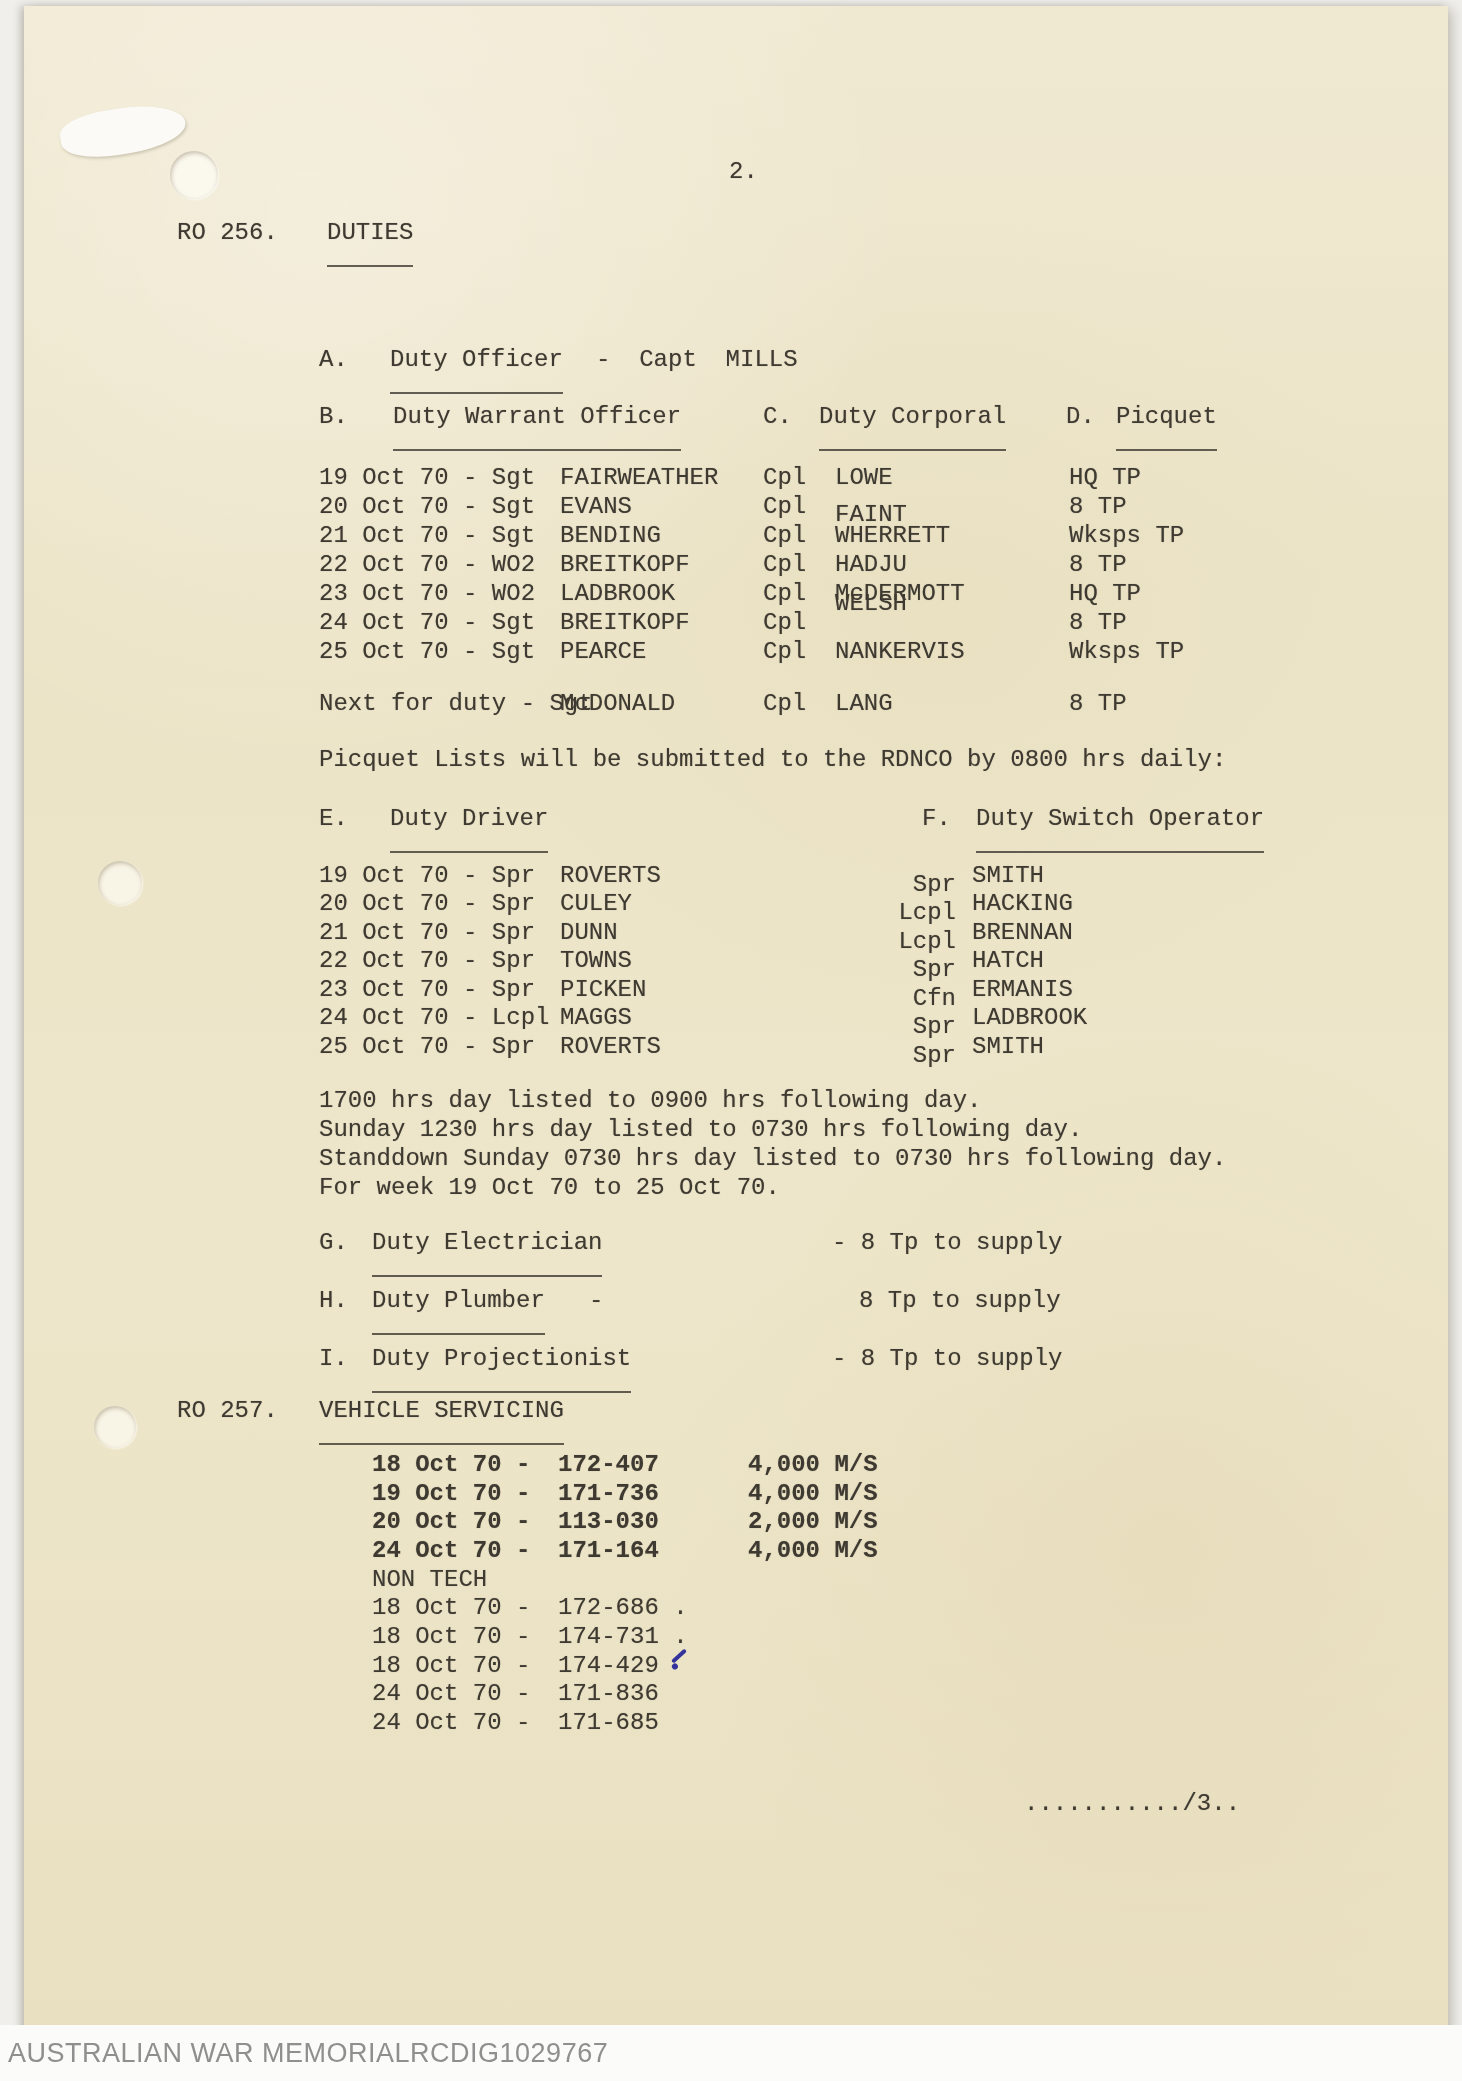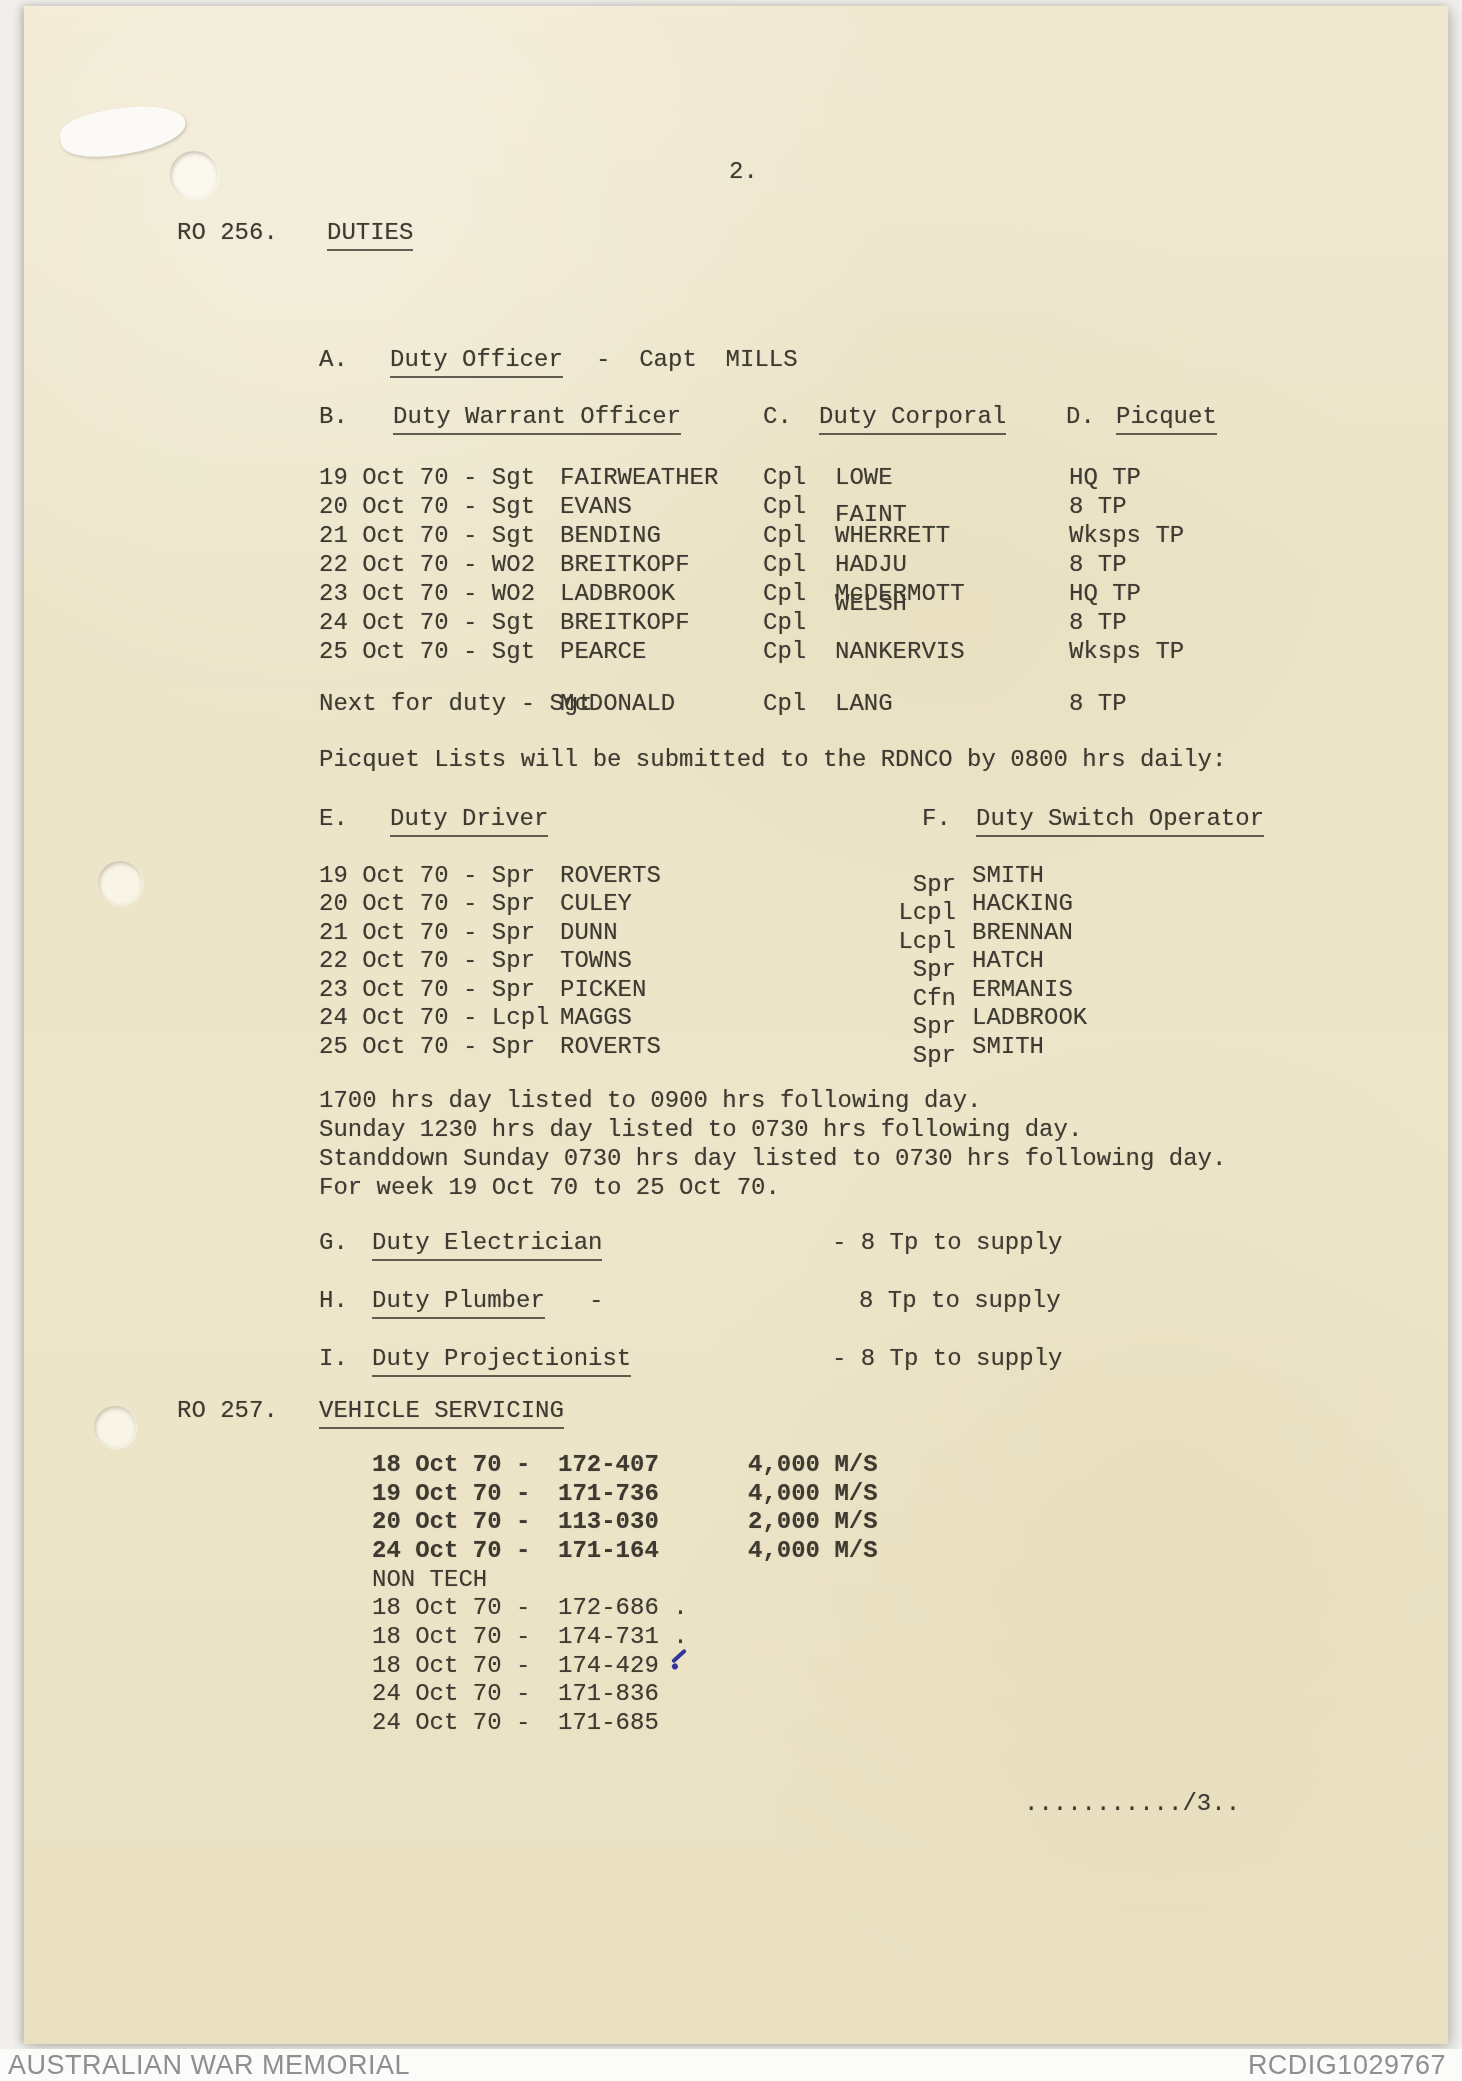--- a/index.html
+++ b/index.html
@@ -21,21 +21,21 @@
     box-shadow: -4px 0 7px rgba(110,102,84,.28), 4px 3px 12px rgba(110,100,80,.35);
   }
   .t {
     position:absolute;
     font-size:24px;
     line-height:28px;
     color:#3e3a31;
     white-space:pre;
     text-shadow:0 0 1px rgba(62,58,49,.40);
   }
-  .u { border-bottom:2px solid rgba(62,58,49,.80); padding-bottom:2px; }
+  .u { border-bottom:2px solid rgba(62,58,49,.80); padding-bottom:18px; }
   .right-num { text-align:right;margin-top:9px; }
   .hole {
     position:absolute; border-radius:50%;
     background:#f9f5e6;
     box-shadow: inset 1px 2px 4px rgba(130,118,92,.45), 1px 1px 2px rgba(255,255,255,.65);
   }
   .hole-top { left:146px; top:145px; width:48px; height:48px; background:#fbf8ee; }
   .hole-mid { left:74px; top:855px; width:44px; height:44px; }
   .hole-low { left:70px; top:1400px; width:42px; height:42px; }
   .corner-tear {
@@ -48,23 +48,23 @@
   .pen-mark {
     position:absolute; left:646px; top:1648px; width:18px; height:4px;
     background:#33339b; border-radius:2px;
     transform:rotate(-42deg);
   }
   .pen-mark::after {
     content:""; position:absolute; left:-4px; top:4px; width:6px; height:6px;
     background:#33339b; border-radius:50%;
   }
   .footer {
-    position:absolute; left:0; bottom:0; width:1462px; height:32px;
+    position:absolute; left:0; bottom:0; width:1462px; height:56px;
     background:#fbfbfa;
-    display:flex; align-items:center; justify-content:space-between;
+    display:flex; align-items:center; 
     padding:0 16px 0 8px;
     font-family:"Liberation Sans",sans-serif;
     font-size:27px; color:#8f8f8f; letter-spacing:0.5px;
   }
   
   .veh-em { font-weight:bold; }
 </style>
 </head>
 <body>
 

